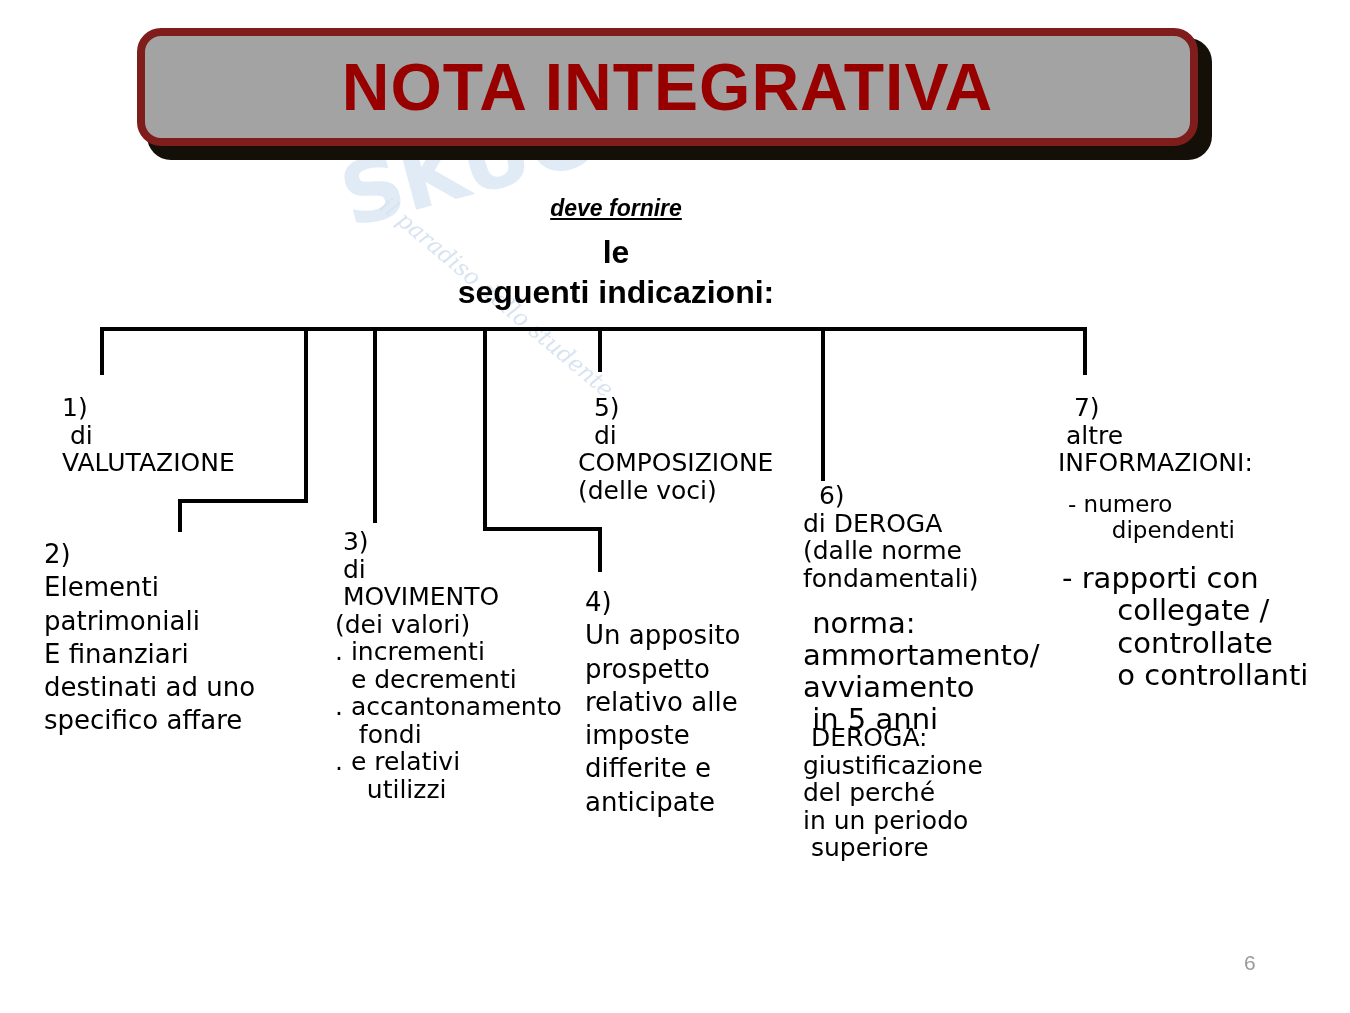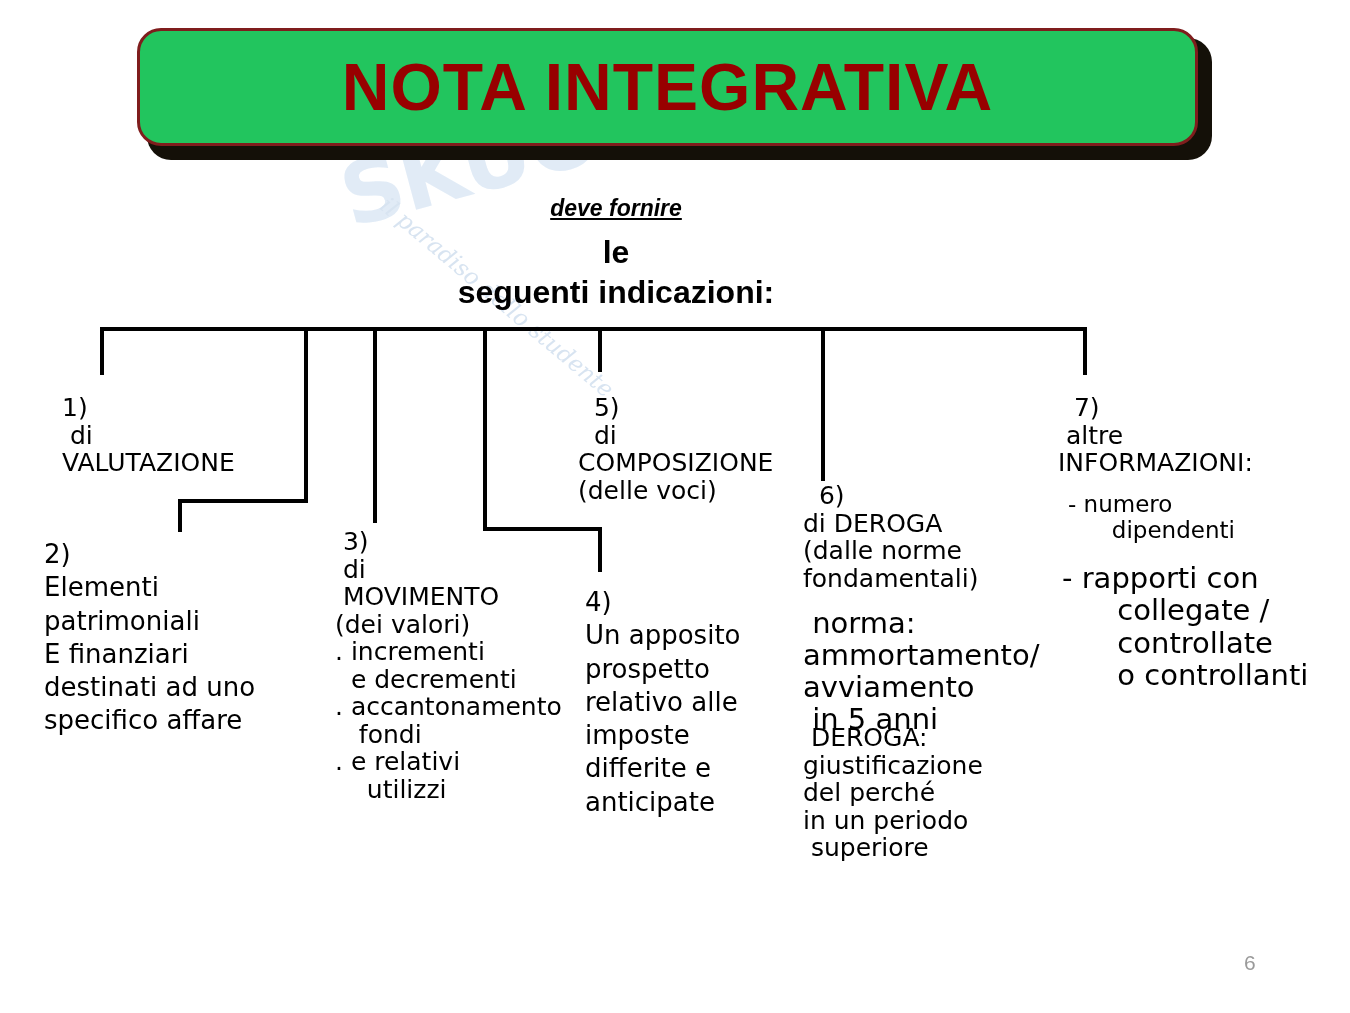--- a/index.html
+++ b/index.html
@@ -65,22 +65,22 @@
     height: 122px;
     background: #141008;
     border-radius: 24px;
   }
   #title-box {
     position: absolute;
     left: 137px;
     top: 28px;
     width: 1061px;
     height: 118px;
-    background: #22c55e;
-    border: 3px solid #7f1d1d;
+    background: #a3a3a3;
+    border: 8px solid #7f1d1d;
     border-radius: 24px;
     display: flex;
     align-items: center;
     justify-content: center;
     box-sizing: border-box;
   }
   #title-text {
     font-family: "Liberation Sans", sans-serif;
     font-weight: bold;
     font-size: 66px;

